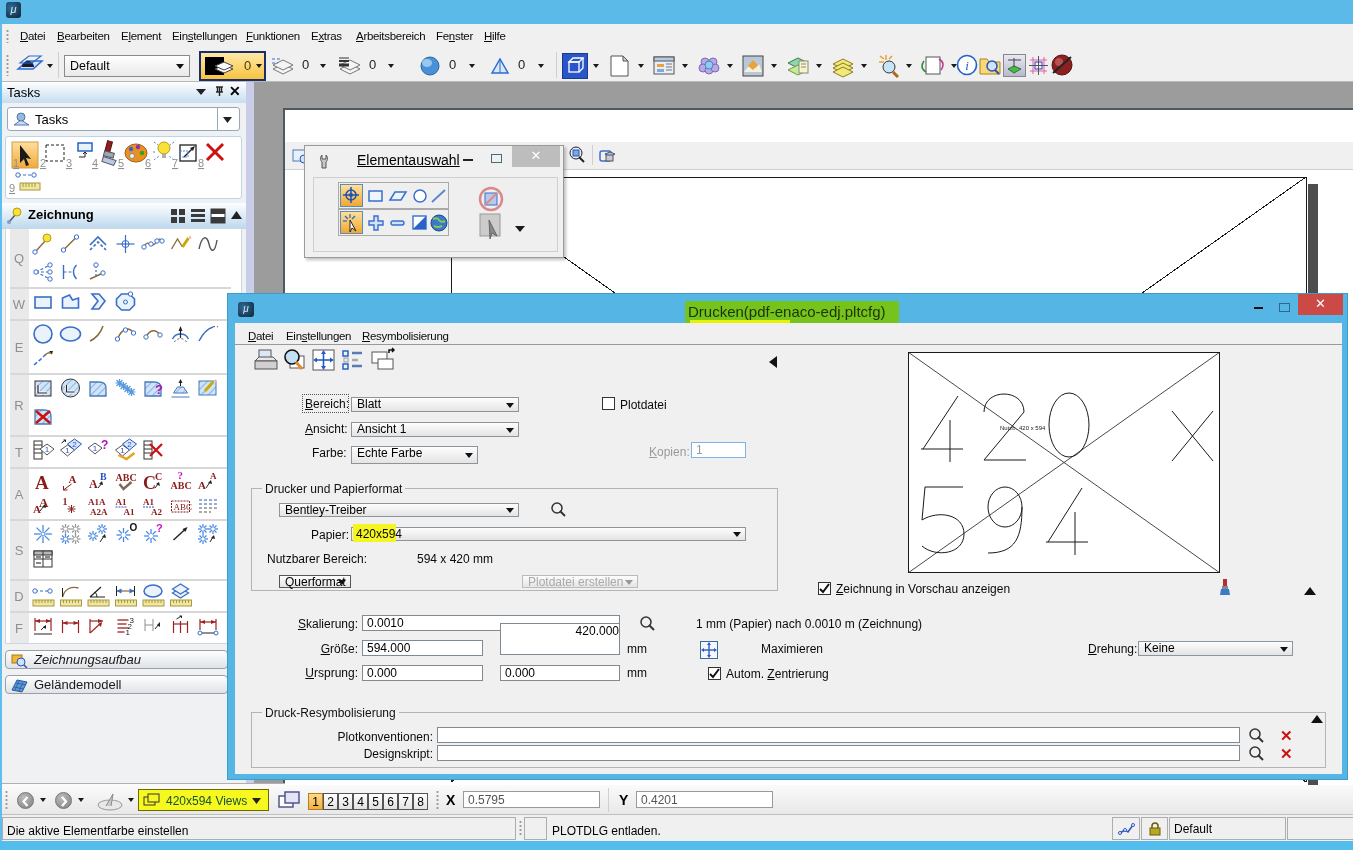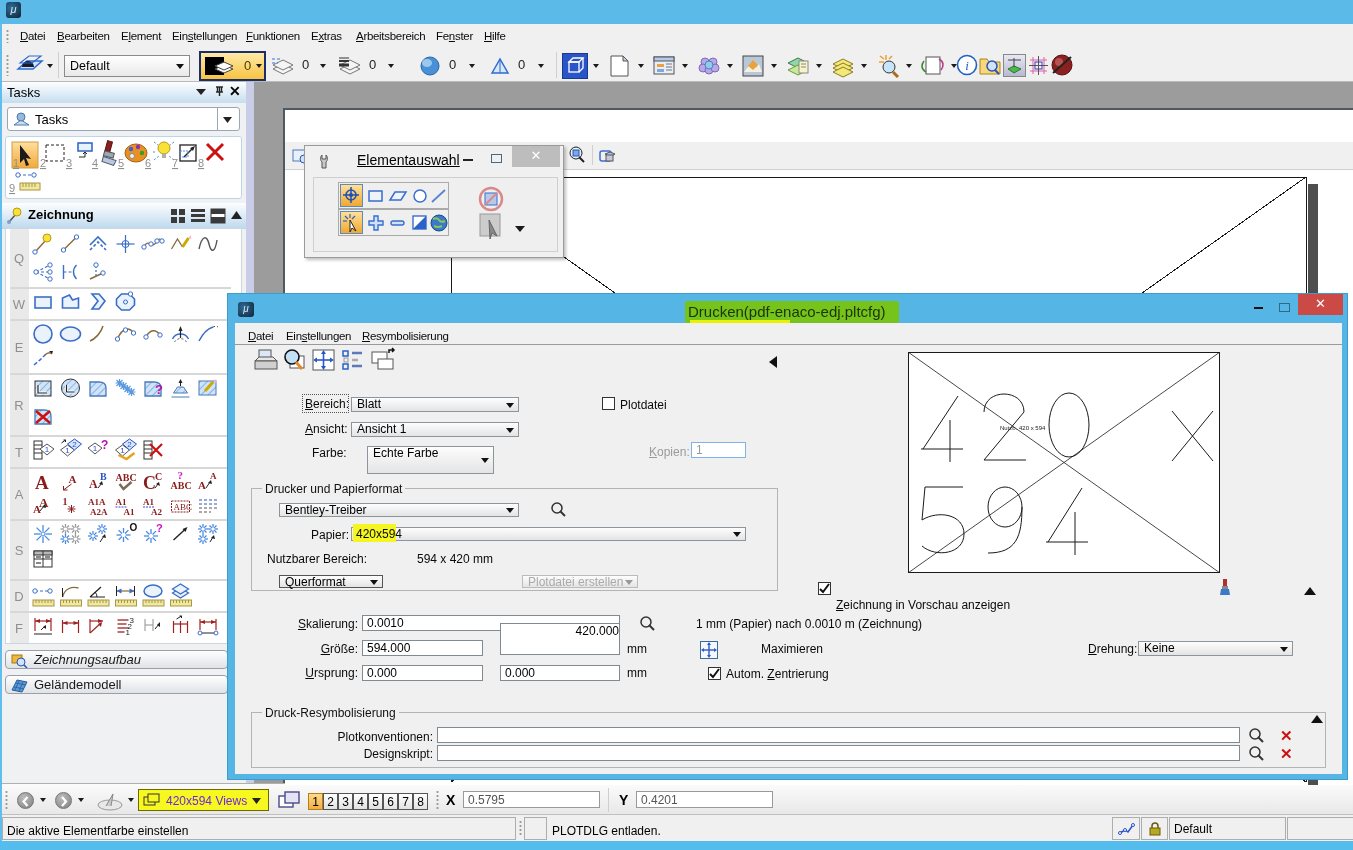--- a/index.html
+++ b/index.html
@@ -423,41 +423,41 @@
           </svg>
 
         <div class="abs" style="left:67px; top:71px; width:47px; height:19px; border:1px dotted #555;"></div>
         <span class="lbl" style="left:70px; top:74px;"><u class="k">B</u>ereich:</span>
         <div class="mscombo" style="left:116px; top:74px; width:168px; height:15px;"><span style="position:relative; top:-1px;">Blatt</span><span class="ca"></span></div>
         <div class="cb" style="left:367px; top:74px;"></div>
         <span class="lbl" style="left:385px; top:75px;">Plotdatei</span>
         <span class="lbl" style="left:70px; top:99px;"><u class="k">A</u>nsicht:</span>
         <div class="mscombo" style="left:116px; top:99px; width:168px; height:15px;"><span style="position:relative; top:-1px;margin-top:27px;">Ansicht 1</span><span class="ca"></span></div>
         <span class="lbl" style="left:77px; top:123px;">Farbe:</span>
-        <div class="mscombo" style="left:132px; top:123px; width:127px; height:28px;"><span style="position:relative; top:-1px;">Echte Farbe</span><span class="ca"></span></div>
+        <div class="mscombo" style="left:116px; top:123px; width:127px; height:18px;"><span style="position:relative; top:-1px;">Echte Farbe</span><span class="ca"></span></div>
         <span class="lblg" style="left:414px; top:122px;"><u class="k">K</u>opien:</span>
         <div class="field" style="left:456px; top:119px; width:55px; height:16px; border-color:#7eb2e8; color:#9a9a9a;">1</div>
 
         <div class="gbox" style="left:16px; top:165px; width:527px; height:103px;">
           <span class="glabel" style="left:10px;">Drucker und Papierformat</span>
         </div>
         <div class="mscombo" style="left:44px; top:180px; width:240px; height:14px;"><span style="position:relative; top:-1px;">Bentley-Treiber</span><span class="ca"></span></div>
         <svg class="abs" style="left:315px; top:178px;" width="18" height="18" viewBox="0 0 18 18">
             <circle cx="7" cy="7" r="5" fill="none" stroke="#333" stroke-width="1.5"></circle>
             <line x1="10" y1="10" x2="15" y2="15" stroke="#333" stroke-width="2"></line>
           </svg>
         <span class="lbl" style="left:76px; top:205px;">Papier:</span>
         <div class="mscombo" style="left:116px; top:204px; width:395px; height:14px;">
             <span class="ca"></span>
           </div>
         <div class="abs" style="left:118px; top:201px; width:43px; height:18px; background:#f5f521;"></div>
         <span class="lbl" style="left:121px; top:204px;">420x594</span>
         <span class="lbl" style="left:32px; top:229px;">Nutzbarer Bereich:</span>
         <span class="lbl" style="left:182px; top:229px;">594 x 420 mm</span>
-        <div class="mscombo" style="left:44px; top:252px; width:104px; height:13px; border-color:#555;"><span style="position:relative; top:-1px;">Querformat</span><span class="ca"></span></div>
+        <div class="mscombo" style="left:44px; top:252px; width:72px; height:13px; border-color:#555;"><span style="position:relative; top:-1px;">Querformat</span><span class="ca"></span></div>
         <div class="mscombo" style="left:287px; top:252px; width:116px; height:13px; border-color:#bbb; color:#aaa;"><span style="position:relative; top:-1px;">Plotdatei erstellen</span><span class="ca" style="border-top-color:#999;"></span></div>
 
         <svg class="abs" style="left:673px; top:29px;" width="312" height="221" viewBox="0 0 312 221">
           <rect x="0.5" y="0.5" width="311" height="220" fill="#fff" stroke="#1a1a1a"></rect>
           <line x1="0" y1="0" x2="312" y2="221" stroke="#1a1a1a" stroke-width="0.8"></line>
           <line x1="312" y1="0" x2="0" y2="221" stroke="#1a1a1a" stroke-width="0.8"></line>
           <g fill="none" stroke="#1a1a1a" stroke-width="1">
 
             <path d="M50,44 L15,97 M13,97 L55,97 M42,68 L42,110"></path>
 
@@ -473,21 +473,21 @@
             <path d="M114,155 C114,185 108,201 80,201"></path>
 
             <path d="M174,136 L140,190 M138,190 L180,190 M167,160 L167,203"></path>
           </g>
           <text x="92" y="78" font-size="6" fill="#222" font-family="Liberation Sans">Nutzb. 420 x 594</text>
         </svg>
         <div class="cb" style="left:583px; top:259px;"></div>
         <svg class="abs" style="left:583px; top:259px;" width="13" height="13">
             <path d="M2,7 L5,10 L11,2" fill="none" stroke="#111" stroke-width="2"></path>
           </svg>
-        <span class="lbl" style="left:601px; top:259px;margin-top:16px;"><u class="k">Z</u>eichnung in Vorschau anzeigen</span>
+        <span class="lbl" style="left:601px; top:259px;"><u class="k">Z</u>eichnung in Vorschau anzeigen</span>
         <svg class="abs" style="left:982px; top:255px;" width="16" height="18" viewBox="0 0 16 18">
           <rect x="6" y="1" width="4" height="7" fill="#b03030"></rect>
             <rect x="5" y="8" width="6" height="3" fill="#888"></rect>
           <polygon points="4,11 12,11 13,17 3,17" fill="#3a7ac8"></polygon>
         </svg>
         <div class="uparr" style="left:1069px; top:264px;"></div>
 
         <div class="lbl" style="left:40px; top:294px; width:83px; text-align:right;"><u class="k">S</u>kalierung:</div>
         <div class="field" style="left:127px; top:292px; width:258px; height:16px;">0.0010</div>
         <svg class="abs" style="left:404px; top:292px;" width="18" height="18" viewBox="0 0 18 18">
@@ -1295,21 +1295,21 @@
     <svg class="abs" style="left:96px; top:7px;" width="28" height="20" viewBox="0 0 28 20">
       <ellipse cx="14" cy="14" rx="12" ry="5" fill="#e8e8e8" stroke="#999"></ellipse>
       <path d="M10,15 L17,3 L15,15" fill="#ccc" stroke="#888"></path>
     </svg>
     <div class="darr" style="left:128px; top:14px;"></div>
     <div class="abs" style="left:138px; top:5px; width:131px; height:22px; background:#f8f821; border:1px solid #6a6a00;">
       <svg style="position:absolute; left:4px; top:3px;" width="20" height="15" viewBox="0 0 20 15">
           <rect x="1" y="4" width="11" height="8" fill="none" stroke="#333"></rect>
           <rect x="5" y="1" width="11" height="8" fill="#f8f821" stroke="#333"></rect>
         </svg>
-      <span style="position:absolute; left:27px; top:4px; font-size:12px; color:#6d28d9;">420x594 Views</span>
+      <span style="position:absolute; left:27px; top:4px; font-size:12px; color:#14532d;">420x594 Views</span>
       <svg style="position:absolute; right:6px; top:8px;" width="10" height="7">
           <polygon points="0,0 9,0 4.5,6" fill="#222"></polygon>
         </svg>
     </div>
     <svg class="abs" style="left:277px; top:5px;" width="26" height="22" viewBox="0 0 26 22">
       <rect x="2" y="7" width="14" height="11" fill="#fff" stroke="#4a4a8a" stroke-width="1.4"></rect>
       <rect x="8" y="3" width="14" height="11" fill="#e4e4f4" stroke="#4a4a8a" stroke-width="1.4"></rect>
     </svg>
     <div class="numbtn" style="left:308px; background:linear-gradient(#ffd98a,#f0b040); border-color:#b87d1a;">1</div>
     <div class="numbtn" style="left:323px;">2</div>

